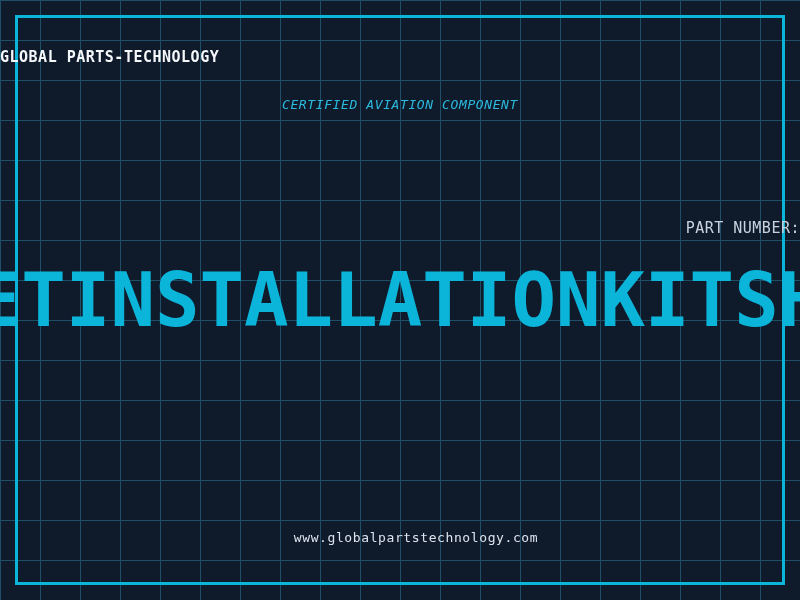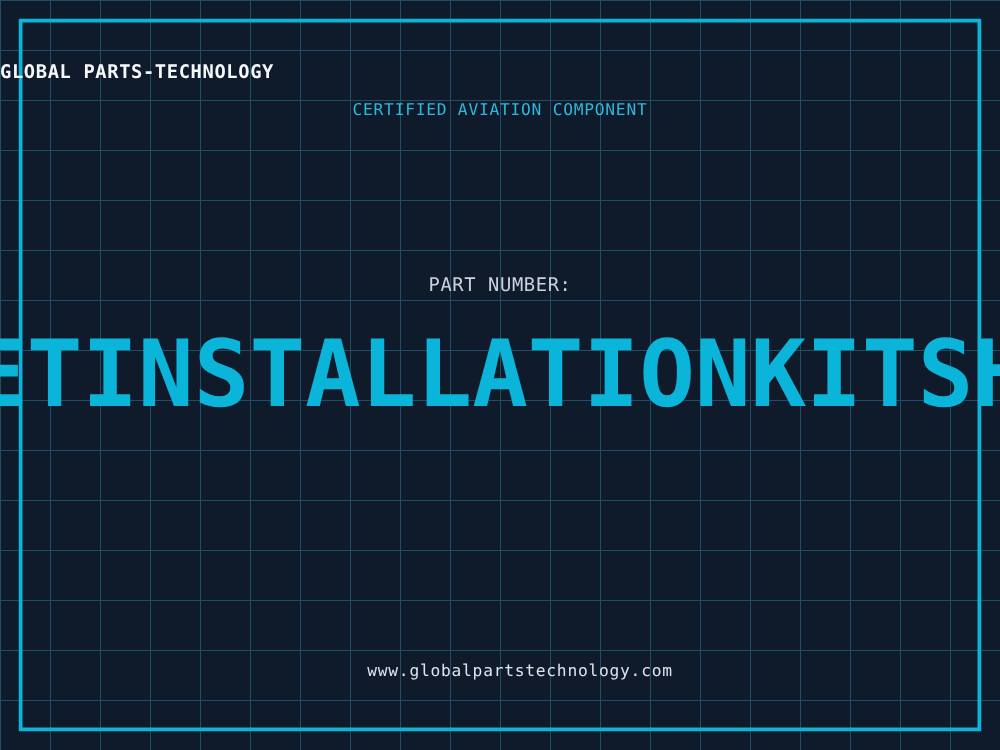--- a/index.html
+++ b/index.html
@@ -37,36 +37,37 @@
     text-align: left;
     color: #f5f8fb;
     font-size: 15px;
     font-weight: bold;
     letter-spacing: 0.5px;
     line-height: 17px;
     white-space: nowrap;
   }
   .tagline {
     position: absolute;
-    top: 81px;
+    top: 97px;
     left: 0;
     width: 100%;
     text-align: center;
     color: #2cb9de;
     font-size: 13px;
     letter-spacing: 0.6px;
     line-height: 15px;
     white-space: nowrap;
+    font-style: italic;
   }
   .part-label {
     position: absolute;
     top: 220px;
     left: 0;
     width: 100%;
-    text-align: center;
+    text-align: right;
     color: #c9d3df;
     font-size: 15px;
     letter-spacing: 0.5px;
     line-height: 17px;
     white-space: nowrap;
   }
   .part-number-strip {
     position: absolute;
     top: 252px;
     left: 0;

